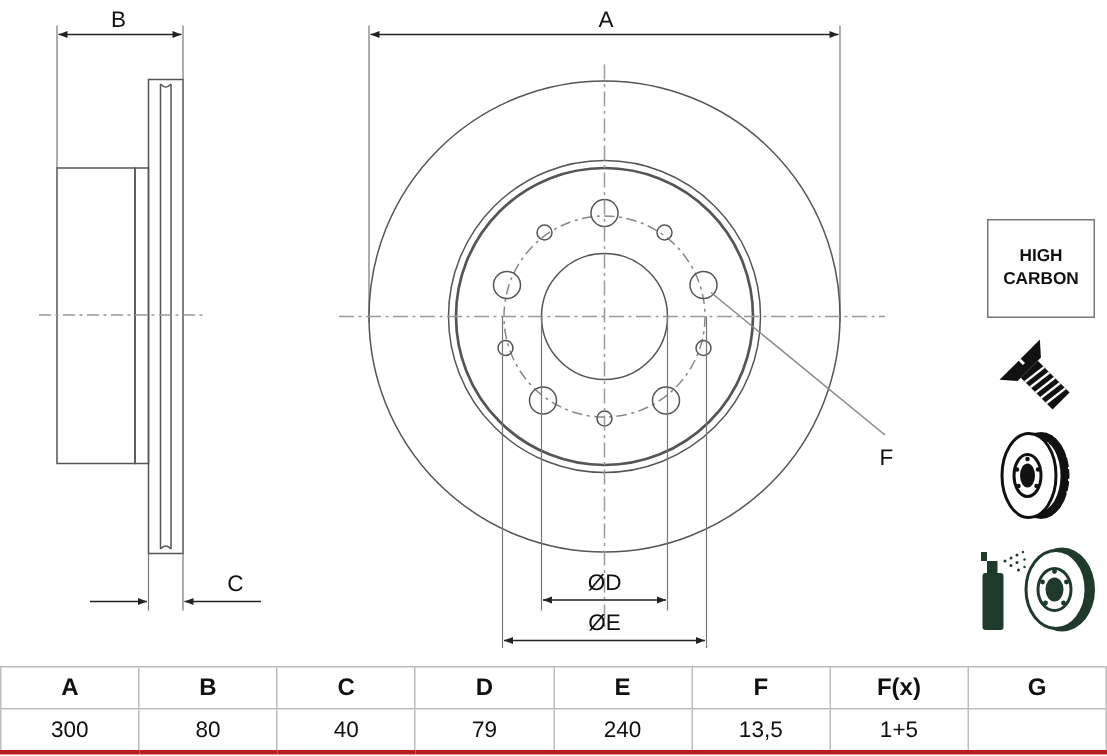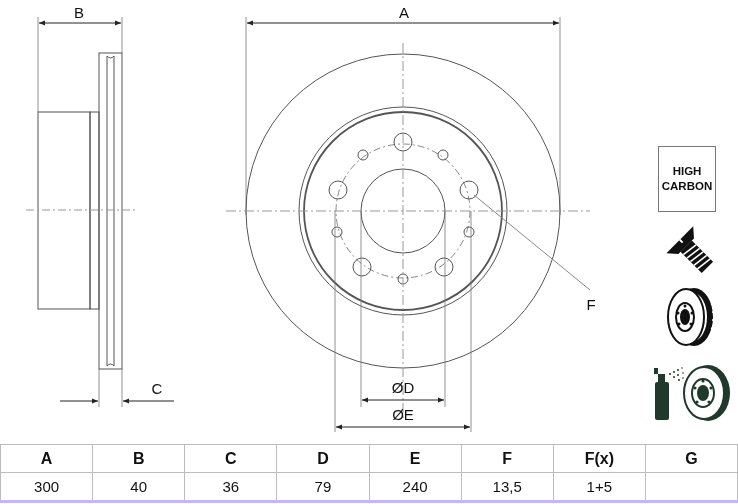--- a/index.html
+++ b/index.html
@@ -1,25 +1,25 @@
 <!DOCTYPE html>
 <html><head>
 <meta charset="utf-8">
 <style>
   html, body { margin:0; padding:0; background:#ffffff; }
   body { width:738px; height:504px; position:relative; overflow:hidden; font-family:"Liberation Sans", sans-serif; color:#111; }
   #drawing { position:absolute; left:0; top:0; width:738px; height:440px; }
   .lbl { font-family:"Liberation Sans", sans-serif; font-size:15px; fill:#111; }
-  .badge { position:absolute; left:658px; top:146px; width:58px; height:66px; border:1px solid #777; box-sizing:border-box; display:flex; flex-direction:column; align-items:center; justify-content:center; font-weight:bold; font-size:11.5px; line-height:15px; color:#111; }
+  .badge { position:absolute; left:658px; top:146px; width:72px; height:66px; border:1px solid #777; box-sizing:border-box; display:flex; flex-direction:column; align-items:center; justify-content:center; font-weight:bold; font-size:11.5px; line-height:15px; color:#111; }
   .icon { position:absolute; }
   table.dims { position:absolute; left:0; top:444px; width:738px; border-collapse:collapse; table-layout:fixed; }
   table.dims td, table.dims th { border:1px solid #bdbdbd; text-align:center; height:27px; padding:0; }
   table.dims th { font-weight:bold; font-size:16px; }
   table.dims td { font-size:15px; }
-  table.dims tr:last-child td { border-bottom:3px solid #c4b5fd;margin-left:12px; }
+  table.dims tr:last-child td { border-bottom:3px solid #b91c1c;margin-left:12px; }
 </style>
 </head>
 <body>
 
 <svg id="drawing" viewBox="0 0 738 440" xmlns="http://www.w3.org/2000/svg">
   <defs>
     <marker id="arr" viewBox="0 0 10 10" refX="10" refY="5" markerWidth="8" markerHeight="6" orient="auto-start-reverse">
       <path d="M0,1 L10,5 L0,9 z" fill="#222"></path>
     </marker>
   </defs>
@@ -169,22 +169,22 @@
     <th>B</th>
     <th>C</th>
     <th>D</th>
     <th>E</th>
     <th>F</th>
     <th>F(x)</th>
     <th>G</th>
   </tr>
   <tr>
     <td>300</td>
+    <td>80</td>
     <td>40</td>
-    <td>36</td>
     <td>79</td>
     <td>240</td>
     <td>13,5</td>
     <td>1+5</td>
     <td></td>
   </tr>
 </tbody>
   </table>
 
 </body></html>

